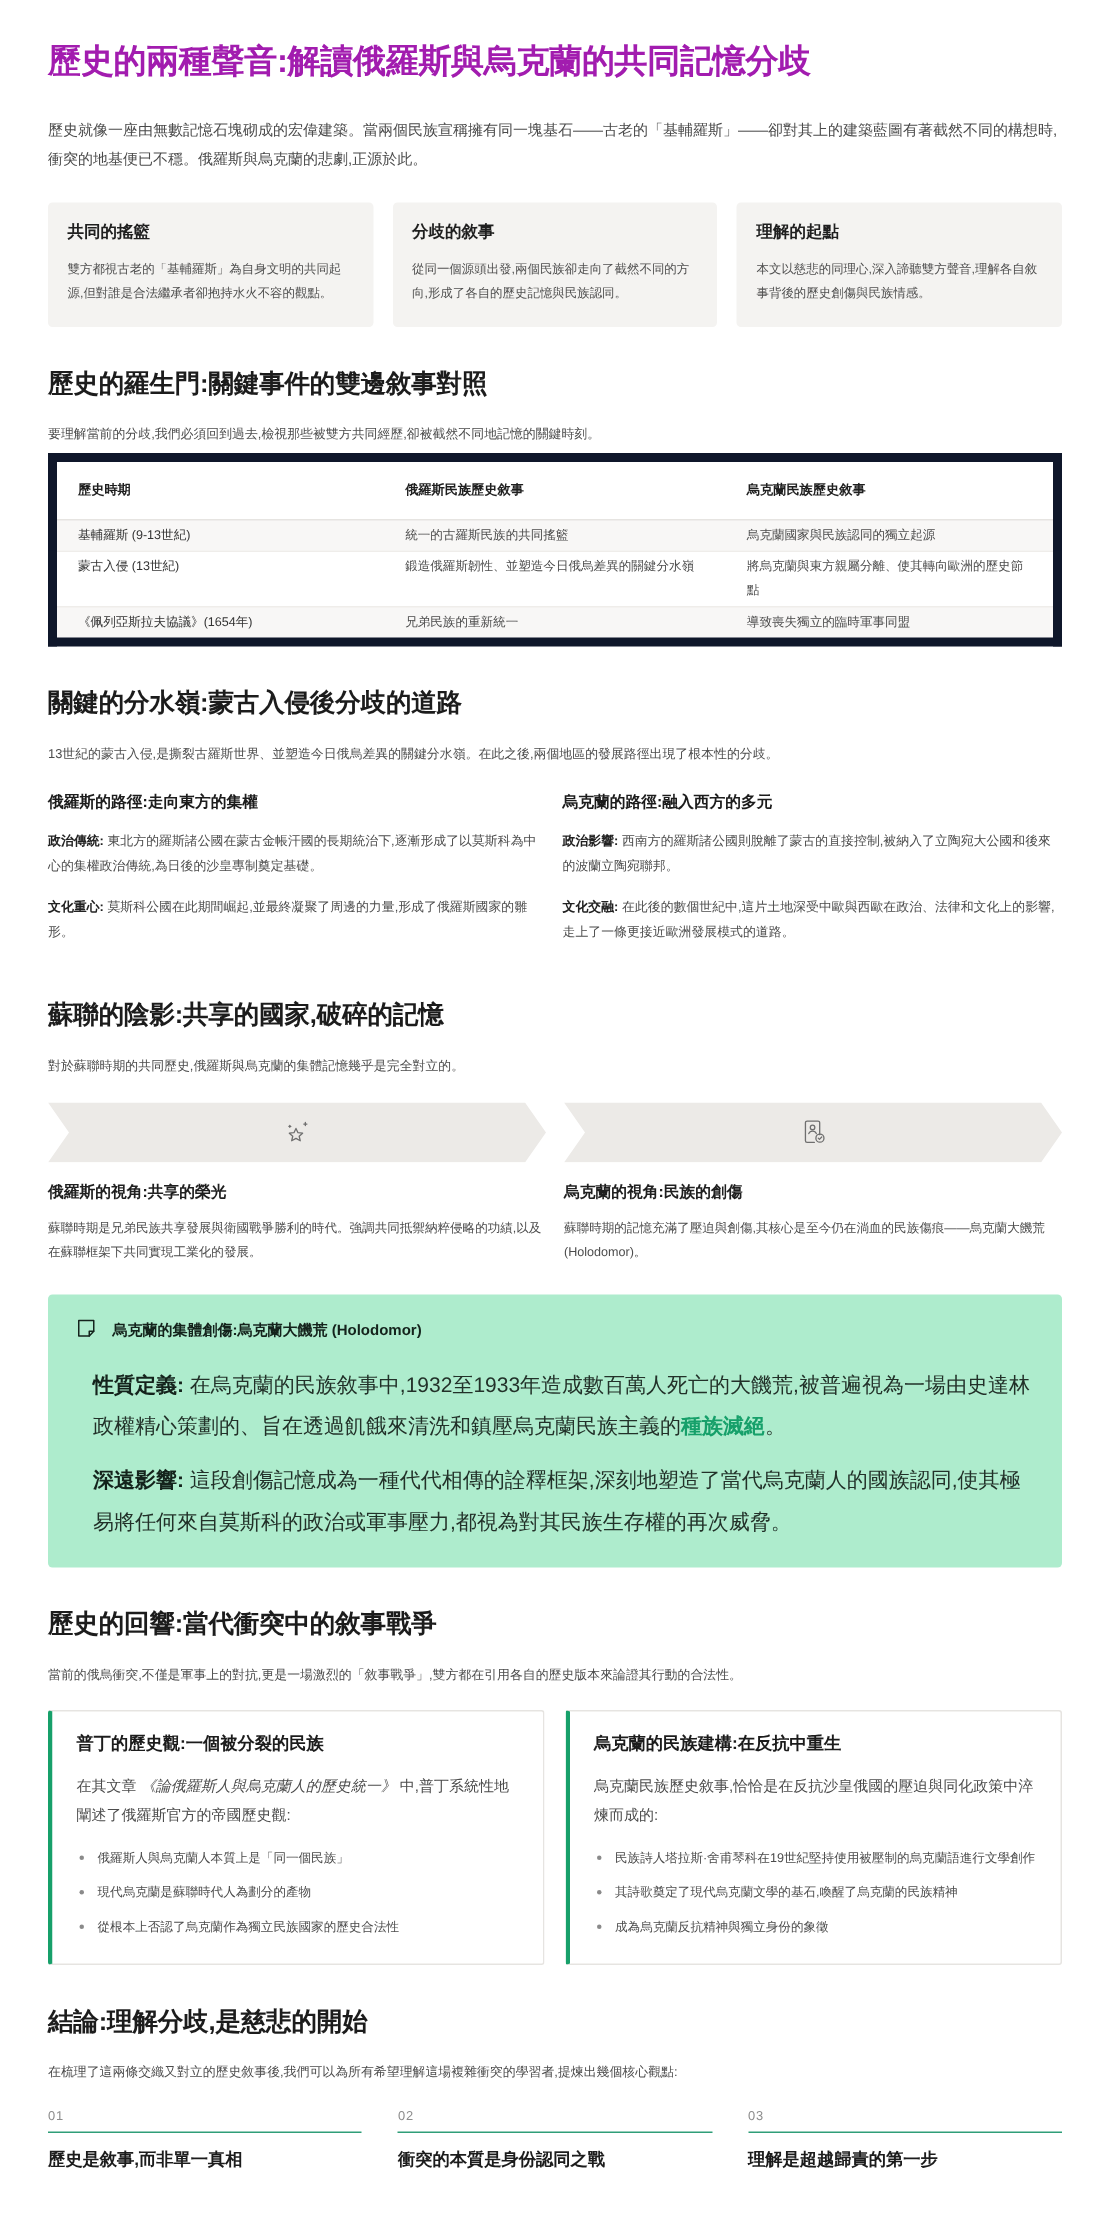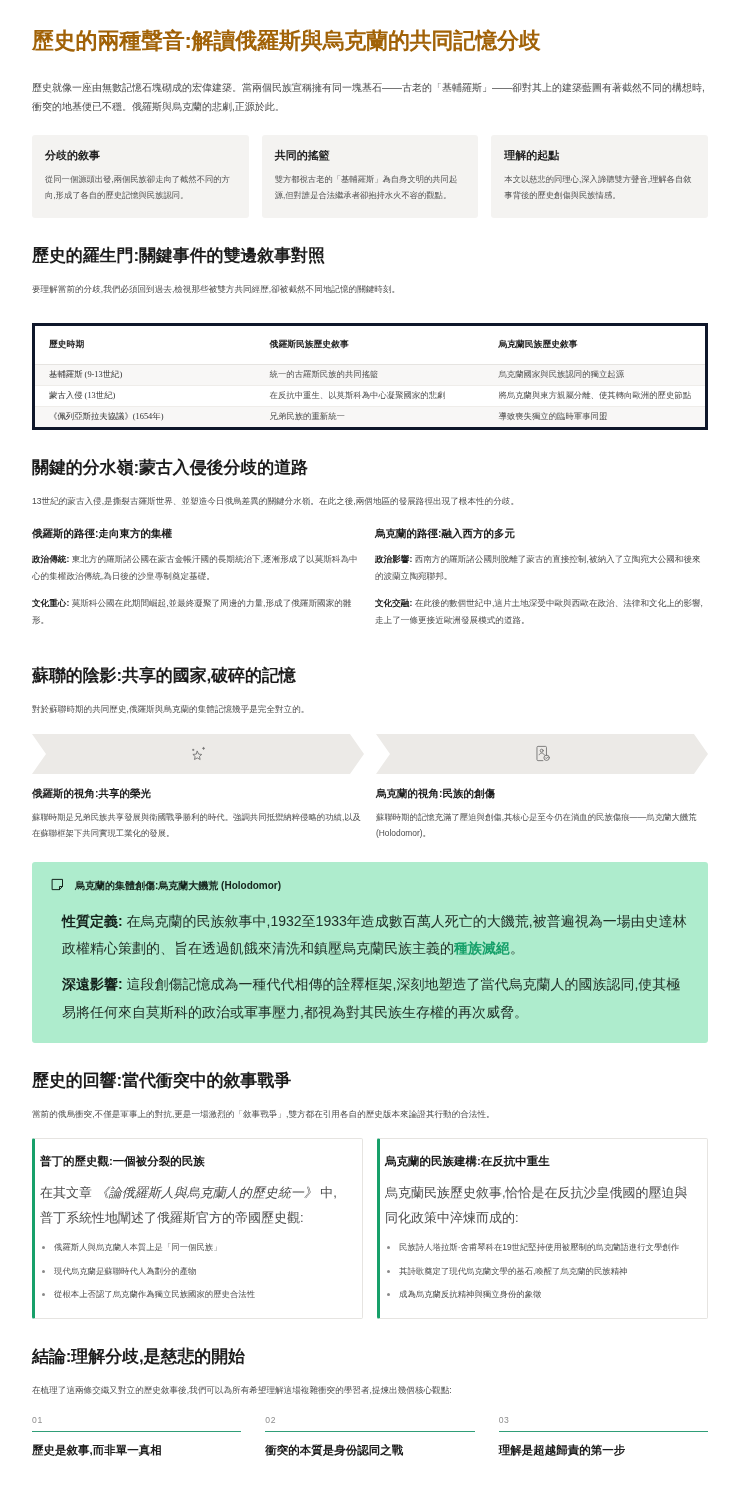--- a/index.html
+++ b/index.html
@@ -16,21 +16,21 @@
     background: #ffffff;
     padding: 26px 32px 34px 32px;
   }
 
   
   .doc-title {
     font-size: 22px;
     font-weight: 700;
     letter-spacing: -0.2px;
     line-height: 1.35;
-    color: #a16207;
+    color: #a21caf;
     margin-bottom: 22px;
   }
   .h2 {
     font-size: 17px;
     font-weight: 700;
     color: #1c1c1c;
     line-height: 1.4;
     letter-spacing: -0.1px;
   }
   .lede {
@@ -71,23 +71,22 @@
   .gcard-body {
     font-size: 8.3px;
     line-height: 1.95;
     color: #4f4f4f;
   }
 
   
   table.nar {
     width: 100%;
     border-collapse: collapse;
-    margin-top: 25px;
-    border: 3px solid #0f172a;
-    font-family: Liberation Serif, serif;
+    margin-top: 4px;
+    border: 6px solid #0f172a;
   }
   table.nar th {
     text-align: left;
     font-size: 8.8px;
     font-weight: 700;
     color: #1f1f1f;
     padding: 13px 14px;
     background: #ffffff;
     border-bottom: 1px solid #e6e4e1;
     vertical-align: top;
@@ -183,31 +182,31 @@
   .cards2 {
     display: grid;
     grid-template-columns: 1fr 1fr;
     gap: 14px;
     margin-top: 16px;
   }
   .bcard {
     border: 1px solid #e6e4e1;
     border-left: 3px solid #17a06a;
     border-radius: 2px;
-    padding: 14px 16px 16px 5px;
+    padding: 14px 16px 16px 16px;
   }
   .bcard-title {
     font-size: 11.5px;
     font-weight: 600;
     color: #1c1c1c;
     margin-bottom: 10px;
     line-height: 1.4;
   }
   .bcard-body {
-    font-size: 13px;
+    font-size: 10px;
     line-height: 1.95;
     color: #4c4c4c;
     margin-bottom: 9px;
   }
   .bcard-body i { font-style: italic; }
   ul.bullets { list-style: none; margin: 0; padding: 0; }
   ul.bullets li {
     font-size: 8.4px;
     line-height: 1.95;
     color: #4c4c4c;
@@ -252,26 +251,26 @@
 </head>
 <body>
 
 <div class="page">
 
   <h1 class="doc-title">歷史的兩種聲音:解讀俄羅斯與烏克蘭的共同記憶分歧</h1>
   <p class="lede">歷史就像一座由無數記憶石塊砌成的宏偉建築。當兩個民族宣稱擁有同一塊基石——古老的「基輔羅斯」——卻對其上的建築藍圖有著截然不同的構想時,衝突的地基便已不穩。俄羅斯與烏克蘭的悲劇,正源於此。</p>
 
   <div class="cards3">
     <div class="gcard">
+      <div class="gcard-title">共同的搖籃</div>
+      <div class="gcard-body">雙方都視古老的「基輔羅斯」為自身文明的共同起源,但對誰是合法繼承者卻抱持水火不容的觀點。</div>
+    </div>
+    <div class="gcard">
       <div class="gcard-title">分歧的敘事</div>
       <div class="gcard-body">從同一個源頭出發,兩個民族卻走向了截然不同的方向,形成了各自的歷史記憶與民族認同。</div>
-    </div>
-    <div class="gcard">
-      <div class="gcard-title">共同的搖籃</div>
-      <div class="gcard-body">雙方都視古老的「基輔羅斯」為自身文明的共同起源,但對誰是合法繼承者卻抱持水火不容的觀點。</div>
     </div>
     <div class="gcard">
       <div class="gcard-title">理解的起點</div>
       <div class="gcard-body">本文以慈悲的同理心,深入諦聽雙方聲音,理解各自敘事背後的歷史創傷與民族情感。</div>
     </div>
   </div>
 
   <div class="sec">
     <h2 class="h2">歷史的羅生門:關鍵事件的雙邊敘事對照</h2>
     <p class="p sec-sub">要理解當前的分歧,我們必須回到過去,檢視那些被雙方共同經歷,卻被截然不同地記憶的關鍵時刻。</p>
@@ -285,21 +284,21 @@
         </tr>
       </thead>
       <tbody>
         <tr class="alt">
           <td class="c0">基輔羅斯 (9-13世紀)</td>
           <td class="c1">統一的古羅斯民族的共同搖籃</td>
           <td>烏克蘭國家與民族認同的獨立起源</td>
         </tr>
         <tr>
           <td class="c0">蒙古入侵 (13世紀)</td>
-          <td class="c1">在反抗中重生、以莫斯科為中心凝聚國家的悲劇</td>
+          <td class="c1">鍛造俄羅斯韌性、並塑造今日俄烏差異的關鍵分水嶺</td>
           <td>將烏克蘭與東方親屬分離、使其轉向歐洲的歷史節點</td>
         </tr>
         <tr class="alt">
           <td class="c0">《佩列亞斯拉夫協議》(1654年)</td>
           <td class="c1">兄弟民族的重新統一</td>
           <td>導致喪失獨立的臨時軍事同盟</td>
         </tr>
       </tbody>
     </table>
   </div>

